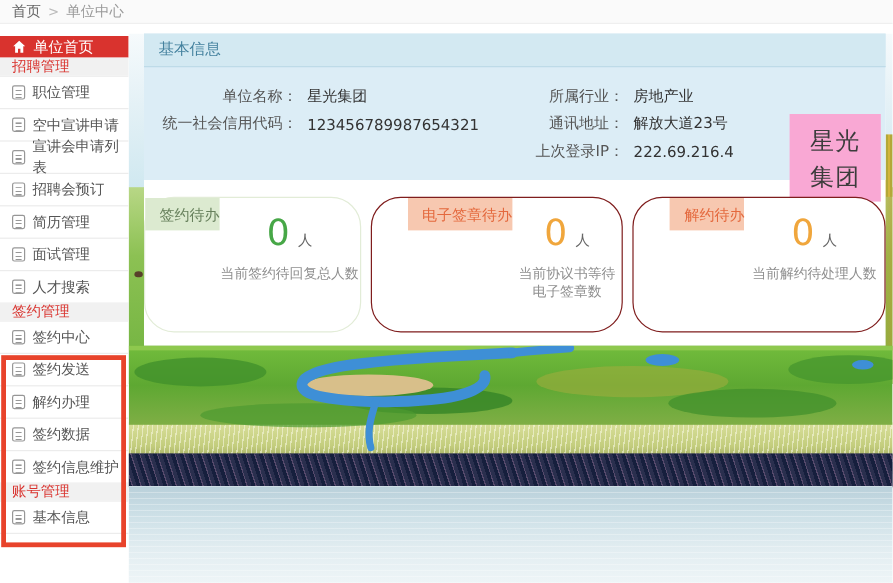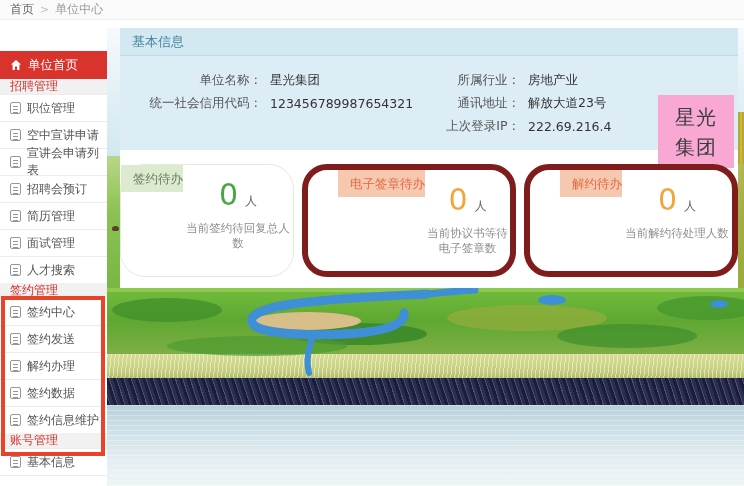--- a/index.html
+++ b/index.html
@@ -39,56 +39,56 @@
     background:
       repeating-linear-gradient(180deg, rgba(255,255,255,0.30) 0 1px, rgba(0,0,0,0) 1px 5px),
       linear-gradient(180deg,#b9d0da 0%,#cde0e7 30%,#e2edf1 65%,#eef5f7 100%); }
   .ph-veg-svg { position:absolute; left:0; top:260px; width:637px; height:92px; }
 
   
   .white-wrap { position:absolute; left:120px; top:28px; width:618px; height:260px; background:#fff; }
 
   
   .sidebar { position:absolute; left:0; top:30px; width:107px; bottom:0; background:#fff; }
-  .side-active { height:28px; background:#d9332e; color:#fff; display:flex; align-items:center;
-    padding-left:10px; font-size:12.5px; gap:6px;margin-top:21px; }
+  .side-active { height:18px; background:#d9332e; color:#fff; display:flex; align-items:center;
+    padding-left:10px; font-size:12.5px; gap:6px; }
   .side-section { height:15px; background:#f1f1f1; color:#d9332e; font-size:12px;
     display:flex; align-items:center; padding-left:10px; }
   .side-item { height:27px; border-top:1px solid #ececec; display:flex; align-items:center;
     padding-left:10px; gap:6px; font-size:12px; color:#555; background:#fff; }
   .doc-icon { width:11px; height:12px; border:1px solid #979797; border-radius:2px;
     position:relative; flex:none; }
   .doc-icon::before { content:''; position:absolute; left:2px; right:2px; top:3px; height:7px;
     background:repeating-linear-gradient(180deg,#979797 0 1px, rgba(0,0,0,0) 1px 3px); }
   .annotation-box { position:absolute; left:1px; top:266px; width:104px; height:160px;
     border:4px solid #e8432b; pointer-events:none; z-index:5; }
 
   
   .info-panel { position:absolute; left:120px; top:28px; width:618px; height:122px;
     background:#dcedf6; }
   .panel-hdr { height:28px; background:#d3e9f2; border-bottom:1px solid #bedbe8;
     line-height:28px; padding-left:12px; font-size:13px; color:#44819e; }
   .panel-body { position:relative; height:94px; font-size:12.5px; color:#333; }
   .fcol { position:absolute; top:13px; }
-  .fcol-left { left:24px; }
+  .fcol-left { left:10px; }
   .fcol-right { left:300px; }
   .frow { display:flex; height:23px; align-items:center; }
   .flabel { width:118px; text-align:right; color:#555; }
   .fcol-right .flabel { width:100px; }
   .fvalue { margin-left:8px; color:#333; }
   .logo-box { position:absolute; left:538px; top:39px; width:76px; height:73px;
     background:#f9a8d4; color:#3c3c3c; text-align:center; font-size:20px; line-height:30px;
     padding-top:7px; letter-spacing:1px; }
 
   
   .cards { position:absolute; left:120px; top:164px; width:618px; height:113px;
     display:flex; gap:8px; }
   .card { flex:1; background:#fff; display:flex; flex-direction:row;border-radius:25px; }
   .card.green  { border:1px solid #e2ecd7; }
-  .card.orange { border:6px solid #7f1d1d;padding-left:30px; }
+  .card.orange { border:1px solid #7f1d1d;padding-left:30px; }
   .card-hdr { height:27px; line-height:27px; padding-left:12px; font-size:12.5px; }
   .card.green  .card-hdr { background:#dcead0; color:#67805c; }
   .card.orange .card-hdr { background:#f7c8b0; color:#e4693e; }
   .card-body { flex:1; text-align:center; }
   .card-num { font-size:30px; margin-top:12px; display:inline-block; }
   .card.green  .card-num { color:#47a747; }
   .card.orange .card-num { color:#f0a63c; }
   .card-unit { font-size:12px; color:#666; margin-left:7px; }
   .card-cap { font-size:11.5px; color:#8f8f8f; margin-top:9px; }
 </style>

